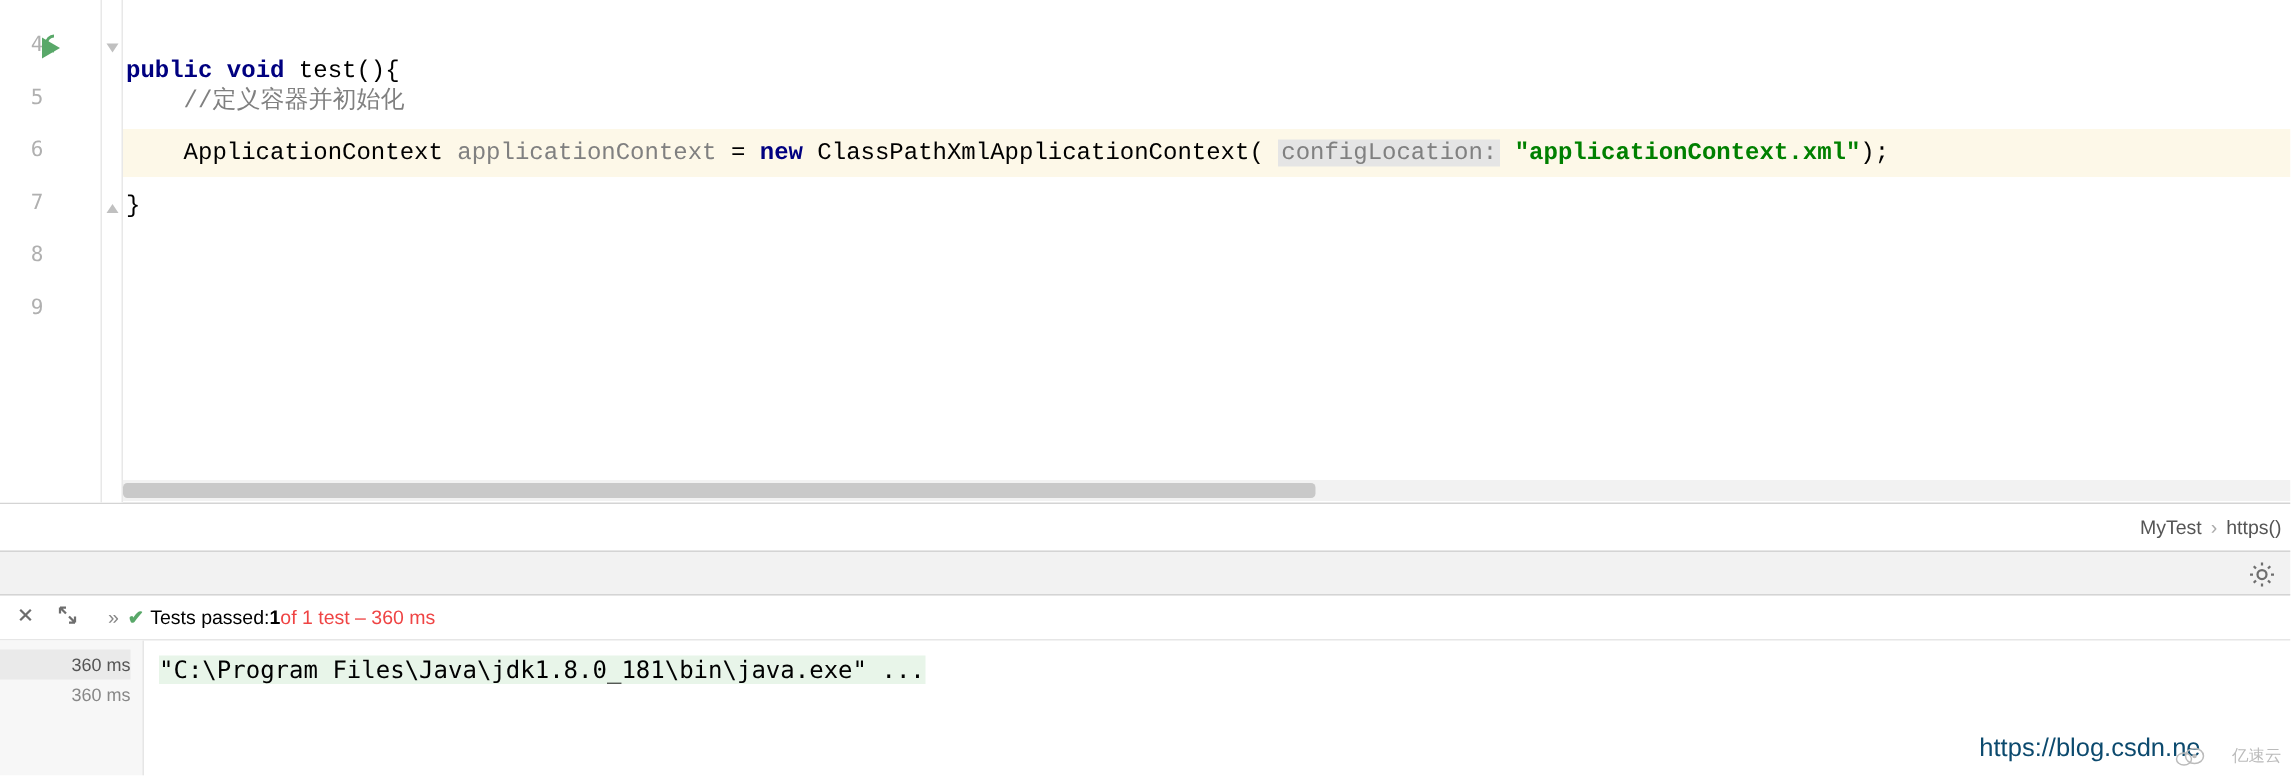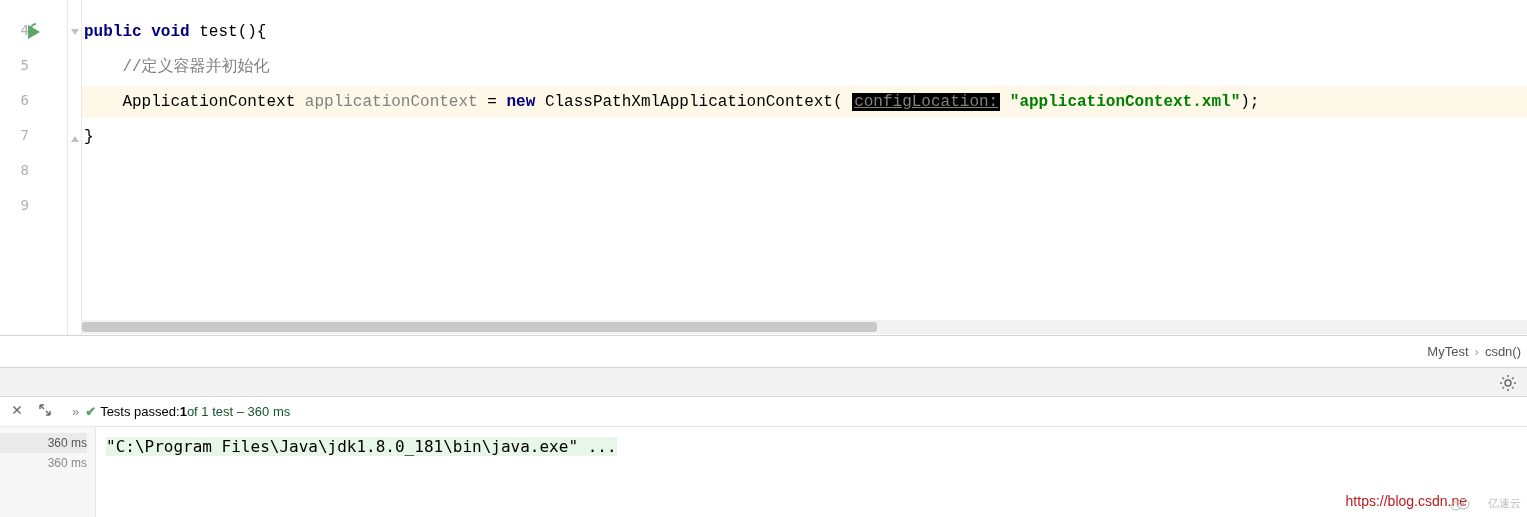--- a/index.html
+++ b/index.html
@@ -7,48 +7,48 @@
 .editor-area { display: flex; height: 335px; position: relative; }
 .gutter { width: 68px; background: #fff; border-right: 1px solid #e8e8e8; position: relative; }
 .line-num { position: absolute; right: 38px; color: #b0b0b0; font-size: 14px; font-family: Consolas, monospace; text-align: right; width: 20px; }
 .ln4 { top: 22px; } .ln5 { top: 57px; } .ln6 { top: 92px; } .ln7 { top: 127px; } .ln8 { top: 162px; } .ln9 { top: 197px; }
 .run-icon { position: absolute; left: 24px; top: 22px; width: 20px; height: 20px; }
 .fold-col { position: absolute; left: 68px; top: 0; width: 14px; height: 335px; border-right: 1px solid #e8e8e8; background: #fff; }
 .fold-marker { position: absolute; left: 1px; width: 12px; height: 12px; }
 .fm1 { top: 26px; } .fm2 { top: 131px; }
 .code-area { flex: 1; font-family: Consolas, "Courier New", monospace; font-size: 16px; position: relative; padding-left: 16px; }
 .code-line { position: absolute; left: 16px; white-space: pre; line-height: 20px; }
-.cl4 { top: 22px; } .cl5 { top: 57px; } .cl6 { top: 92px; } .cl7 { top: 127px; }
+.cl4 { top: 37px; } .cl5 { top: 57px; } .cl6 { top: 92px; } .cl7 { top: 127px; }
 .highlight-line { position: absolute; left: 0; right: 0; top: 86px; height: 32px; background: #fdf8e8; z-index: -1; }
 .kw { color: #000080; font-weight: bold; }
 .comment { color: #808080; }
 .str { color: #008000; font-weight: bold; }
-.param-hint { color: #808080; background: #000000; padding: 0 2px; text-decoration: underline; }
+.param-hint { color: #808080; background: #e5e5e5; padding: 0 2px; }
 .plain { color: #000; }
 .ident { color: #808080; }
 .breadcrumb { height: 32px; border-top: 1px solid #d4d4d4; display: flex; align-items: center; padding-left: 84px; font-size: 13px; color: #555; background: #fff; justify-content: flex-end; }
 .breadcrumb span { margin-right: 6px; }
 .bc-sep { color: #aaa; }
 .toolbar-strip { height: 30px; border-top: 1px solid #d4d4d4; border-bottom: 1px solid #d4d4d4; background: #f2f2f2; position: relative; }
 .gear-icon { position: absolute; right: 10px; top: 6px; width: 18px; height: 18px; color: #6e6e6e; }
 .test-bar { height: 30px; display: flex; align-items: center; padding-left: 10px; font-size: 13px; border-bottom: 1px solid #e6e6e6; }
 .test-bar .tb-icons { display: flex; gap: 14px; margin-right: 20px; color: #6e6e6e; }
 .test-bar .chev { color: #888; margin-right: 6px; }
 .check { color: #59a869; margin-right: 4px; font-weight: bold; }
 .test-pass-label { color: #000; text-align: right; }
 .test-pass-count { color: #000; font-weight: bold; }
-.test-pass-rest { color: #14532d; }
+.test-pass-rest { color: #ef4444; }
 .console-area { display: flex; height: 90px; }
 .timing-col { width: 96px; background: #f7f7f7; border-right: 1px solid #e6e6e6; font-size: 12px; color: #888; text-align: right; padding-right: 8px; padding-top: 6px; }
 .timing-col div { height: 20px; line-height: 20px; }
 .timing-col .tim-dark { color: #555; background: #eaeaea; }
 .console-out { flex: 1; font-family: "SimSun", Consolas, monospace; font-size: 16px; padding: 6px 10px; line-height: 28px; }
 .console-line1 { background: #e8f5e9; display: inline; }
 .highlight-box { border: 2px solid #d32f2f; display: inline-block; padding: 0 4px; }
-.watermark { position: absolute; right: 60px; bottom: 8px; color: #b91c1c; font-size: 14px; }
+.watermark { position: absolute; right: 60px; bottom: 8px; color: #0c4a6e; font-size: 17px; }
 .logo-wm { position: absolute; right: 6px; bottom: 6px; color: #bbb; font-size: 11px; display: flex; align-items: flex-end; gap: 18px; }
 .hscroll { position: absolute; left: 82px; right: 0; top: 320px; height: 14px; background: #f2f2f2; }
 .hscroll-thumb { position: absolute; left: 0; width: 55%; height: 10px; top: 2px; background: #c9c9c9; border-radius: 3px; }
 </style>
 </head>
 <body>
 
 <div class="editor-area">
   <div class="gutter">
     <div class="line-num ln4">4</div>
@@ -80,21 +80,21 @@
     <div class="code-line cl7"><span class="plain">}</span></div>
   </div>
   <div class="hscroll">
     <div class="hscroll-thumb"></div>
   </div>
 </div>
 
 <div class="breadcrumb">
   <span>MyTest</span>
   <span class="bc-sep">›</span>
-  <span>csdn()</span>
+  <span>https()</span>
 </div>
 
 <div class="toolbar-strip">
   <span class="gear-icon">
     <svg viewBox="0 0 18 18">
         <circle cx="9" cy="9" r="3" fill="none" stroke="#6e6e6e" stroke-width="1.5"></circle>
         <path d="M9 1 L9 3 M9 15 L9 17 M1 9 L3 9 M15 9 L17 9 M3.5 3.5 L5 5 M13 13 L14.5 14.5 M3.5 14.5 L5 13 M13 5 L14.5 3.5" stroke="#6e6e6e" stroke-width="1.5"></path>
       </svg>
   </span>
 </div>

